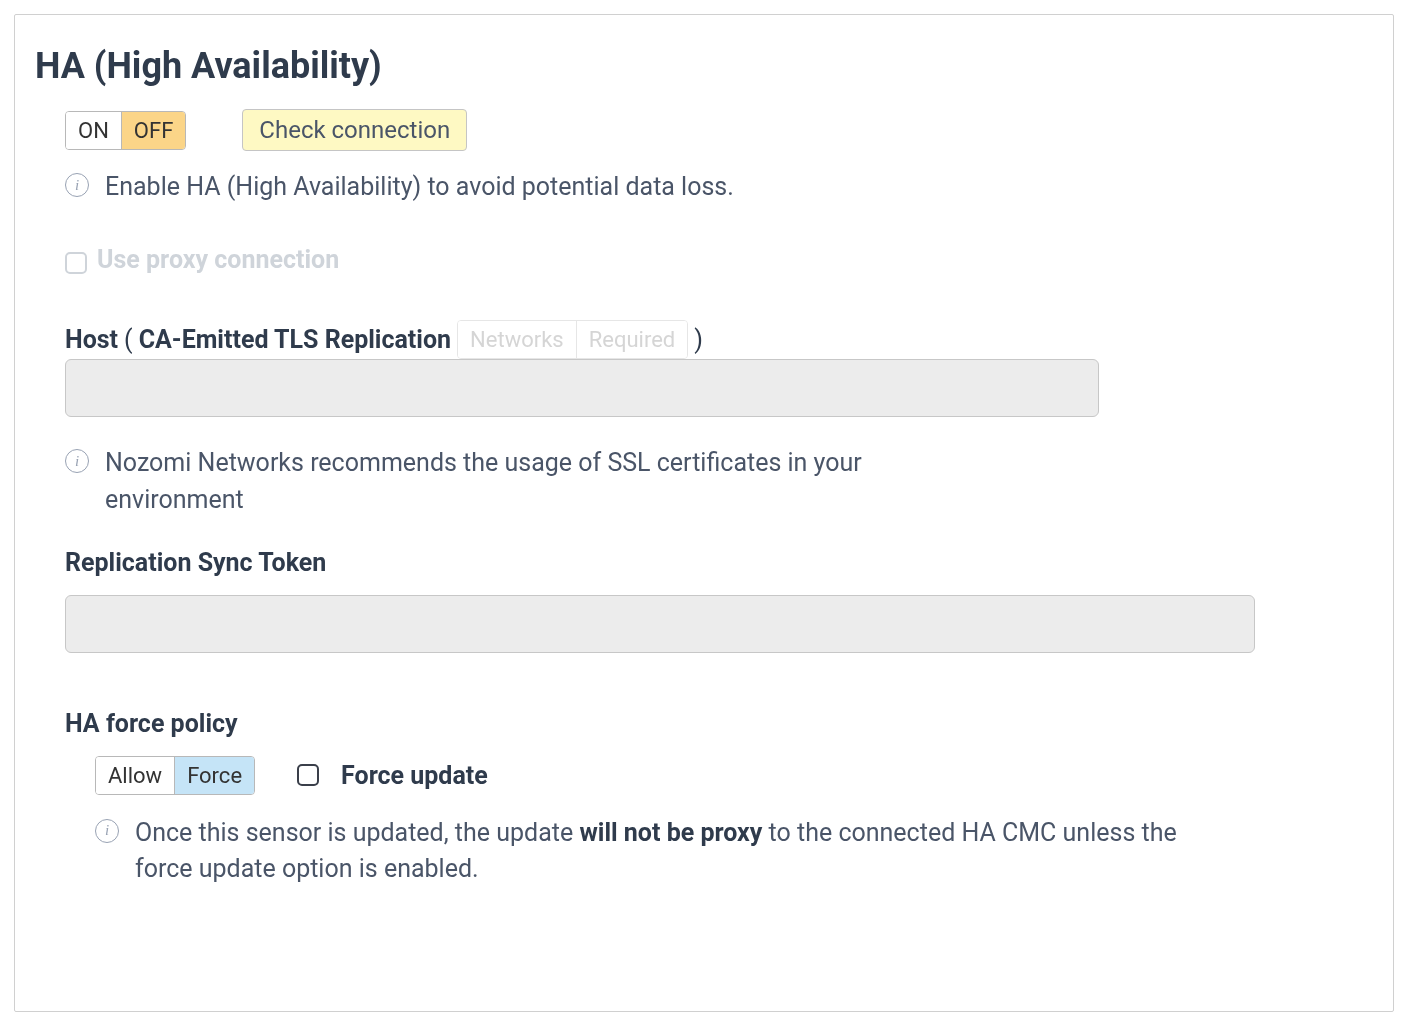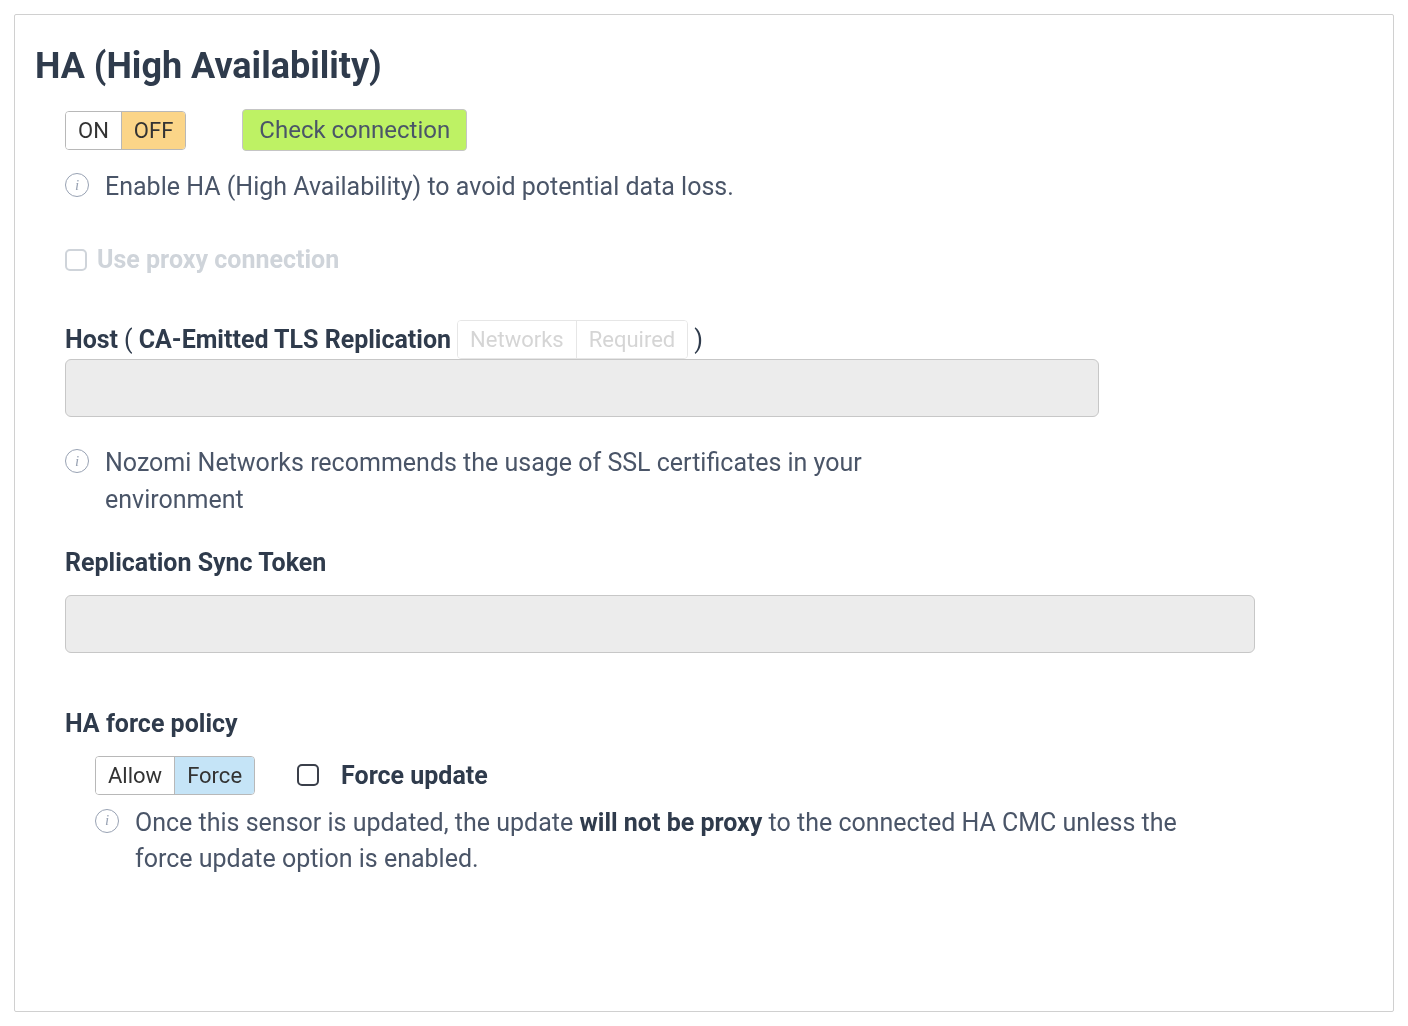--- a/index.html
+++ b/index.html
@@ -49,21 +49,21 @@
     cursor: pointer;
   }
   .seg button + button { border-left: 1px solid #b8b8b8; }
   .seg button.active-orange { background: #fbd588; }
   .seg button.active-blue { background: #c5e4f7; }
   .seg.disabled { opacity: .35; }
   .seg.disabled button { color: #888; cursor: default; }
   .btn-outline {
     border: 1px solid #c5c5c5;
     border-radius: 4px;
-    background: #bef264;
+    background: #fef9c3;
     padding: 6px 16px;
     font-size: 24px;
     color: #4a5568;
     font-family: inherit;
     cursor: pointer;
   }
   .info-row {
     display: flex;
     align-items: flex-start;
     gap: 16px;
@@ -86,21 +86,21 @@
     line-height: 1;
   }
   .info-text {
     font-size: 25px;
     color: #4a5568;
     line-height: 1.45;
     max-width: 1050px;
   }
   .info-text .bold { font-weight: 700; color: #2f3b4c; }
   .checkbox-row {
-    display: flex; align-items: center; gap: 10px;
+    display: flex; align-items: flex-end; gap: 10px;
     margin-left: 30px;
     margin-bottom: 46px;
   }
   .checkbox-box {
     width: 22px; height: 22px;
     border: 2px solid #3a3f4a;
     border-radius: 5px;
     background: #fff;
     flex: 0 0 auto;
     cursor: pointer;
@@ -140,21 +140,21 @@
   .section-label {
     margin-left: 30px;
     font-size: 25px;
     font-weight: 700;
     color: #2f3b4c;
     margin-bottom: 18px;
   }
   .policy-row {
     display: flex; gap: 42px;
     margin-left: 60px;
-    margin-bottom: 10px;
+    margin-bottom: 20px;
   }
   .force-wrap { display: flex; align-items: center; gap: 22px; }
   .force-label { font-size: 25px; font-weight: 700; color: #2f3b4c; }
   .policy-info { margin-left: 60px; }
 </style>
 </head>
 <body>
 
 <div class="panel">
 

